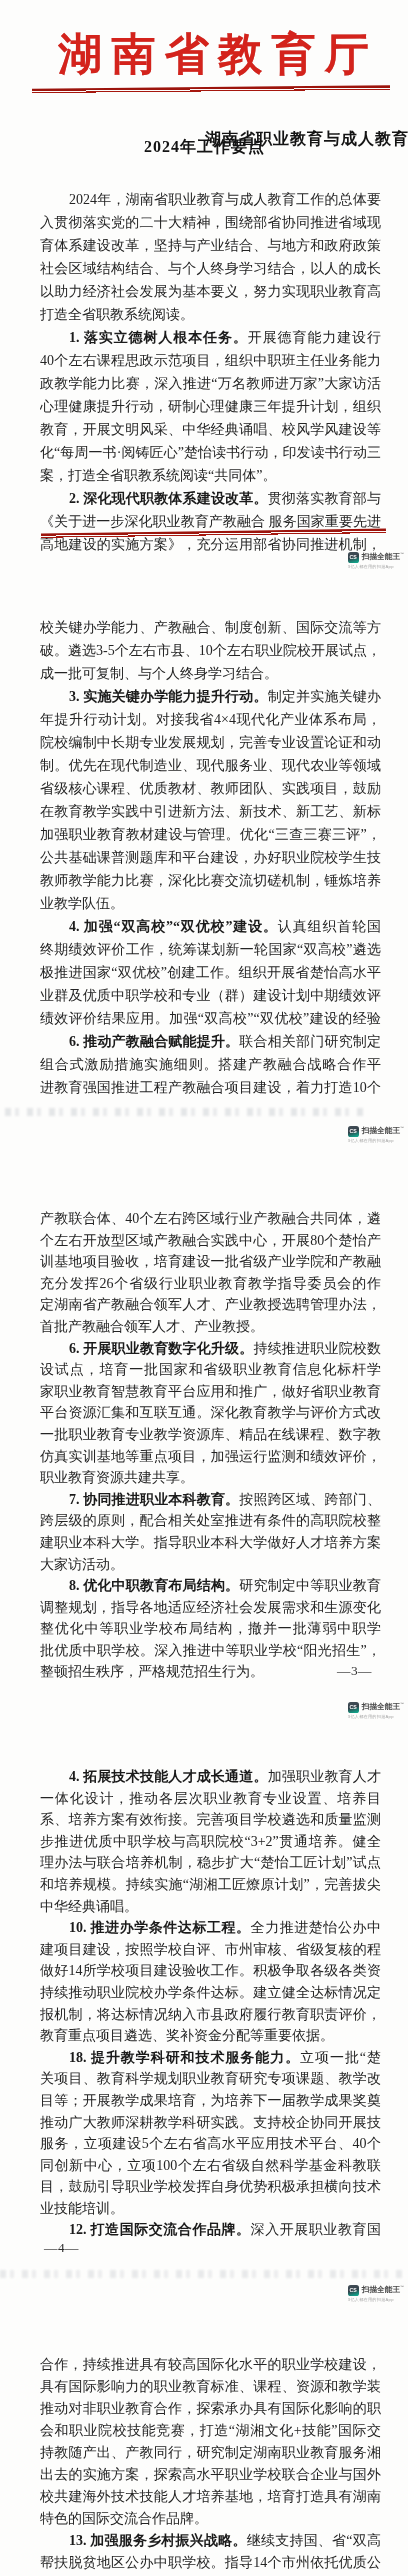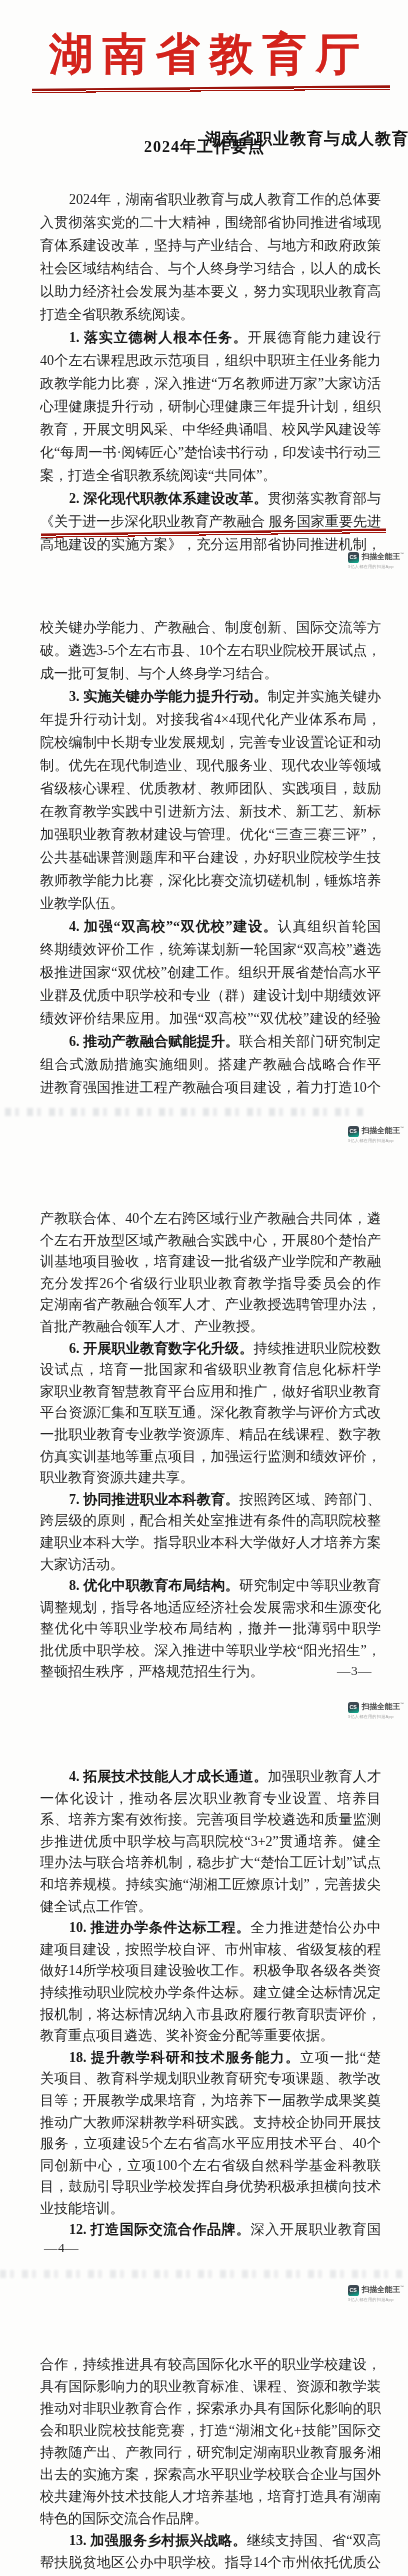--- a/index.html
+++ b/index.html
@@ -7,21 +7,21 @@
     position:relative;
     width:409px;height:3471px;
     margin:0 auto;
     background:#fdfdfc;
     overflow:hidden;
     font-family:"Liberation Serif", serif;
   }
   
   .agency{
     position:absolute;top:27px;left:31px;right:31px;
-    text-align:center;
+    text-align:right;
     font-size:44px;line-height:56px;font-weight:700;
     letter-spacing:9.3px;text-indent:9.3px;
     color:#d4231c;
     text-shadow:0 0 0.5px rgba(150,20,10,.45);
     white-space:nowrap;
   }
   .rule{
     position:absolute;height:4.6px;
     background:linear-gradient(180deg,#9c140c 0,#9c140c 2.3px,rgba(0,0,0,0) 2.3px,rgba(0,0,0,0) 3.3px,#a6170e 3.3px,#a6170e 4.4px,rgba(0,0,0,0) 4.4px);
   }
@@ -157,21 +157,21 @@
       <div class="ln">批优质中职学校。深入推进中等职业学校“阳光招生”，持续治理</div>
       <div class="ln short">整顿招生秩序，严格规范招生行为。</div>
     </div>
   <div class="textblock" id="tb4">
       <div class="ln ind"><b>4. 拓展技术技能人才成长通道。</b>加强职业教育人才培养体系</div>
       <div class="ln">一体化设计，推动各层次职业教育专业设置、培养目标、课程体</div>
       <div class="ln">系、培养方案有效衔接。完善项目学校遴选和质量监测机制，稳</div>
       <div class="ln">步推进优质中职学校与高职院校“3+2”贯通培养。健全试点工作管</div>
       <div class="ln">理办法与联合培养机制，稳步扩大“楚怡工匠计划”试点专业范围</div>
       <div class="ln">和培养规模。持续实施“湖湘工匠燎原计划”，完善拔尖技能人才</div>
-      <div class="ln short">健全试点工作管。</div>
+      <div class="ln short">中华经典诵唱。</div>
       <div class="ln ind"><b>10. 推进办学条件达标工程。</b>全力推进楚怡公办中职学校改扩</div>
       <div class="ln">建项目建设，按照学校自评、市州审核、省级复核的程序，组织</div>
       <div class="ln">做好14所学校项目建设验收工作。积极争取各级各类资金支持，</div>
       <div class="ln">持续推动职业院校办学条件达标。建立健全达标情况定期调度通</div>
       <div class="ln">报机制，将达标情况纳入市县政府履行教育职责评价，作为职业</div>
       <div class="ln short">教育重点项目遴选、奖补资金分配等重要依据。</div>
       <div class="ln ind"><b>18. 提升教学科研和技术服务能力。</b>立项一批“楚怡”重点攻</div>
       <div class="ln">关项目、教育科学规划职业教育研究专项课题、教学改革研究项</div>
       <div class="ln">目等；开展教学成果培育，为培养下一届教学成果奖奠定基础，</div>
       <div class="ln">推动广大教师深耕教学科研实践。支持校企协同开展技术攻关与</div>

